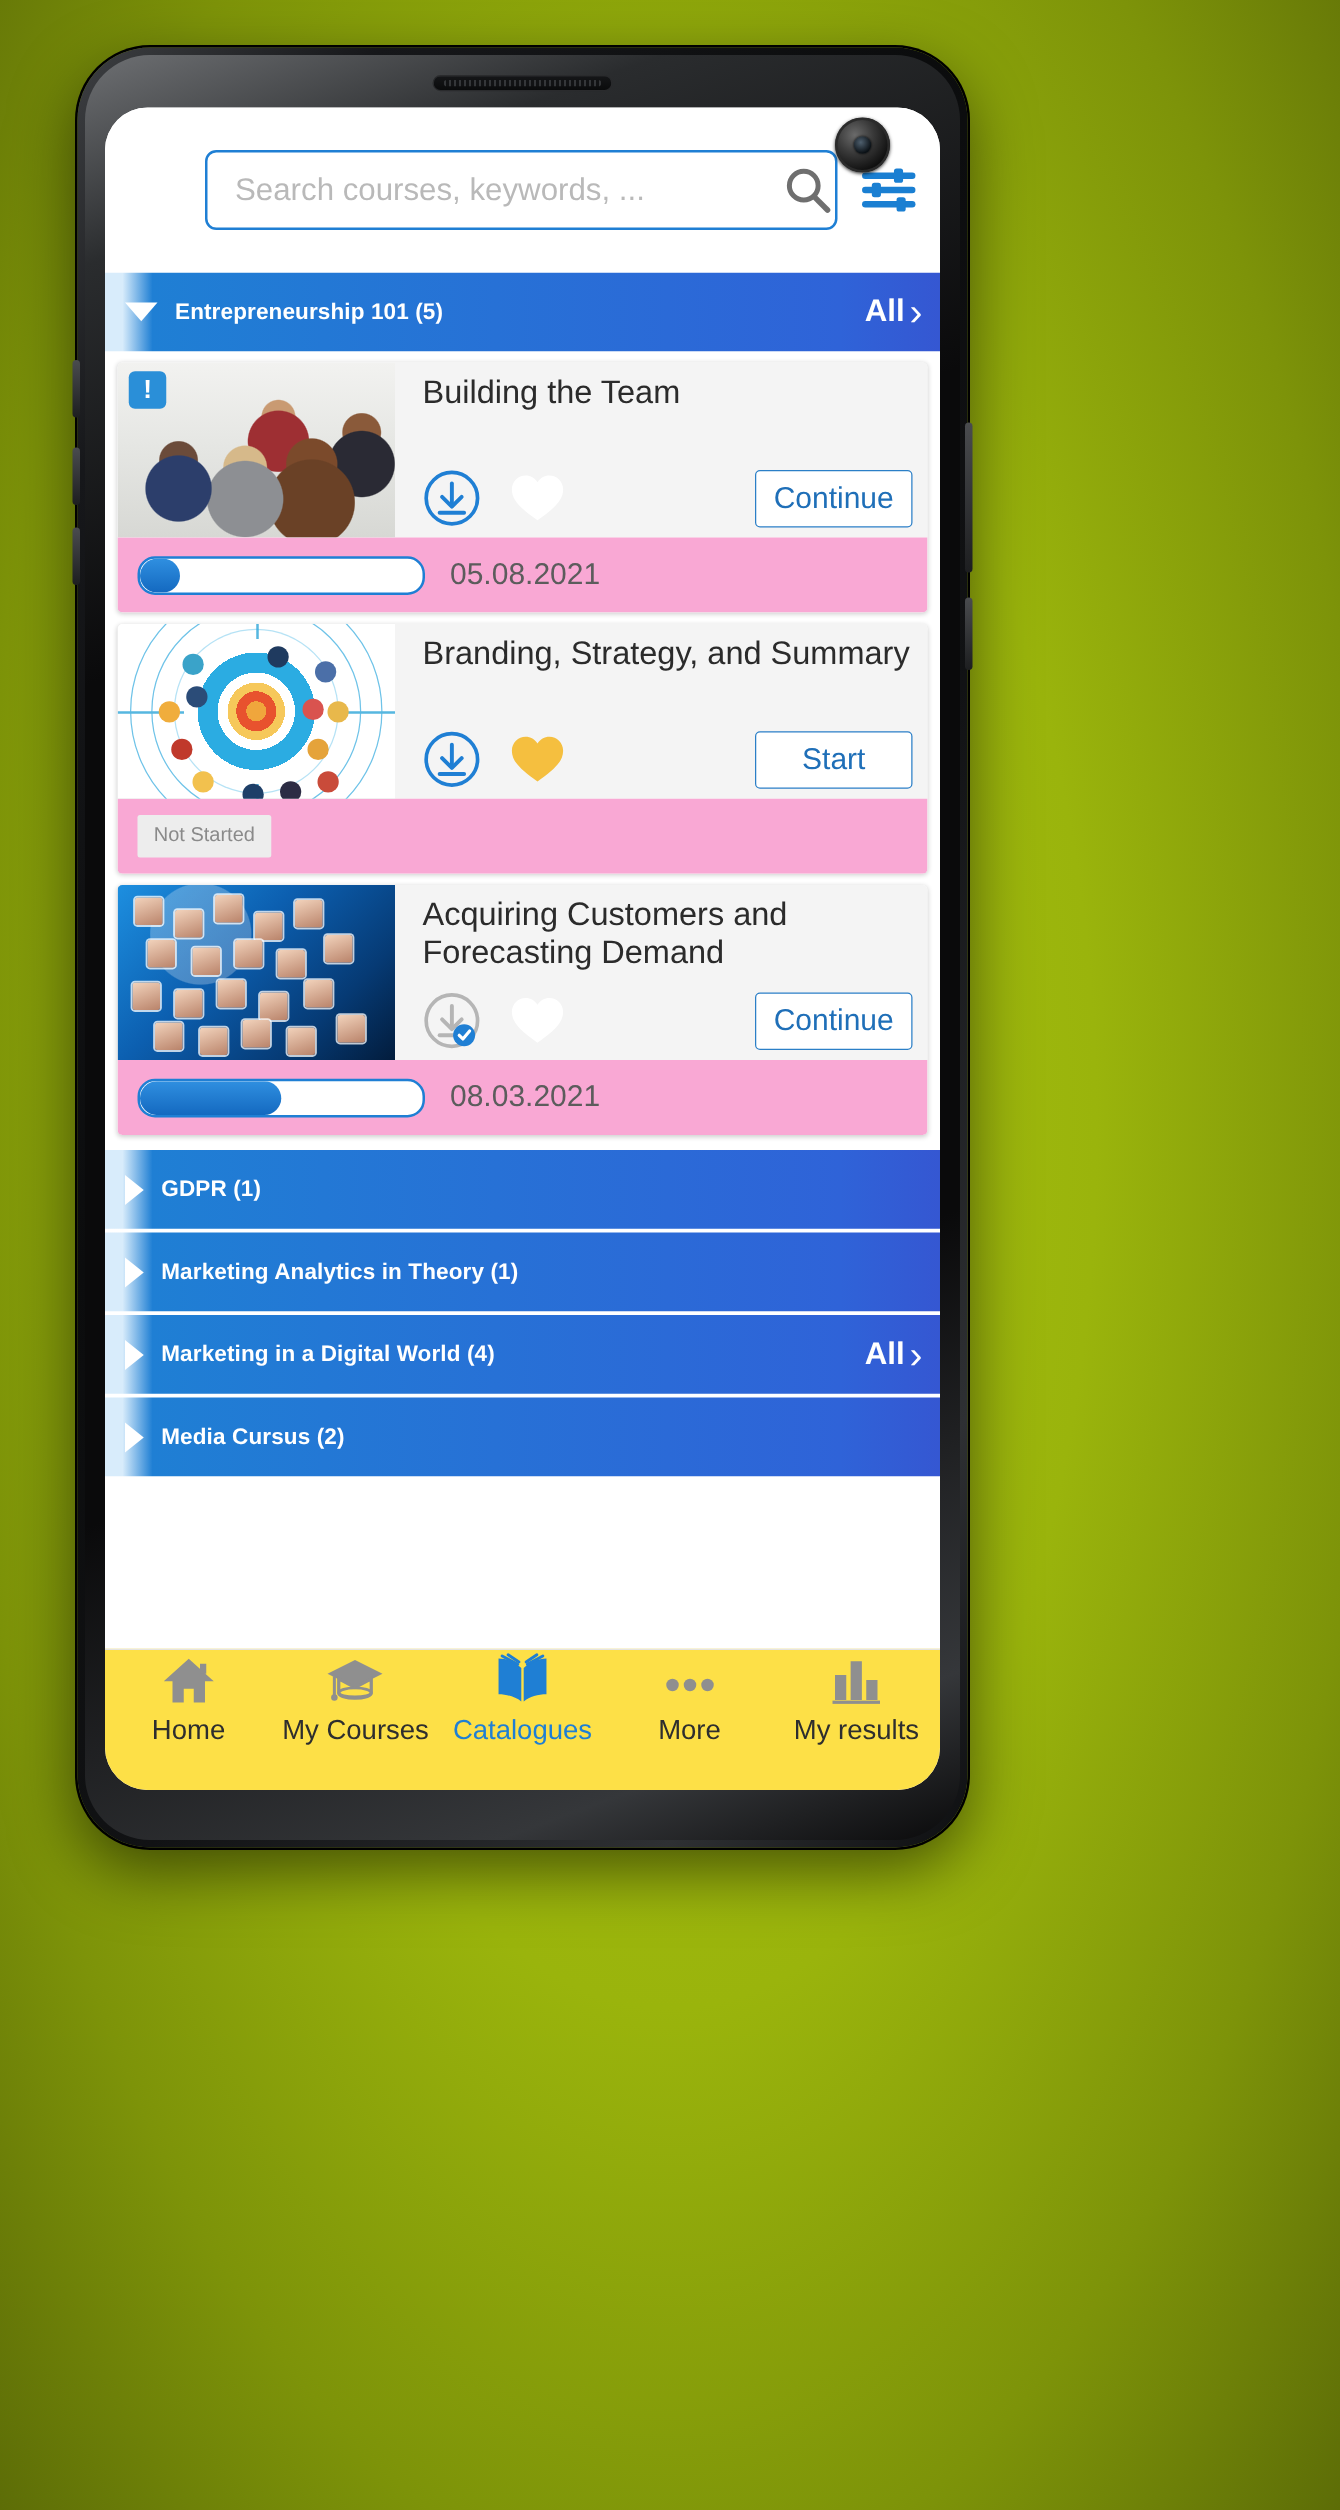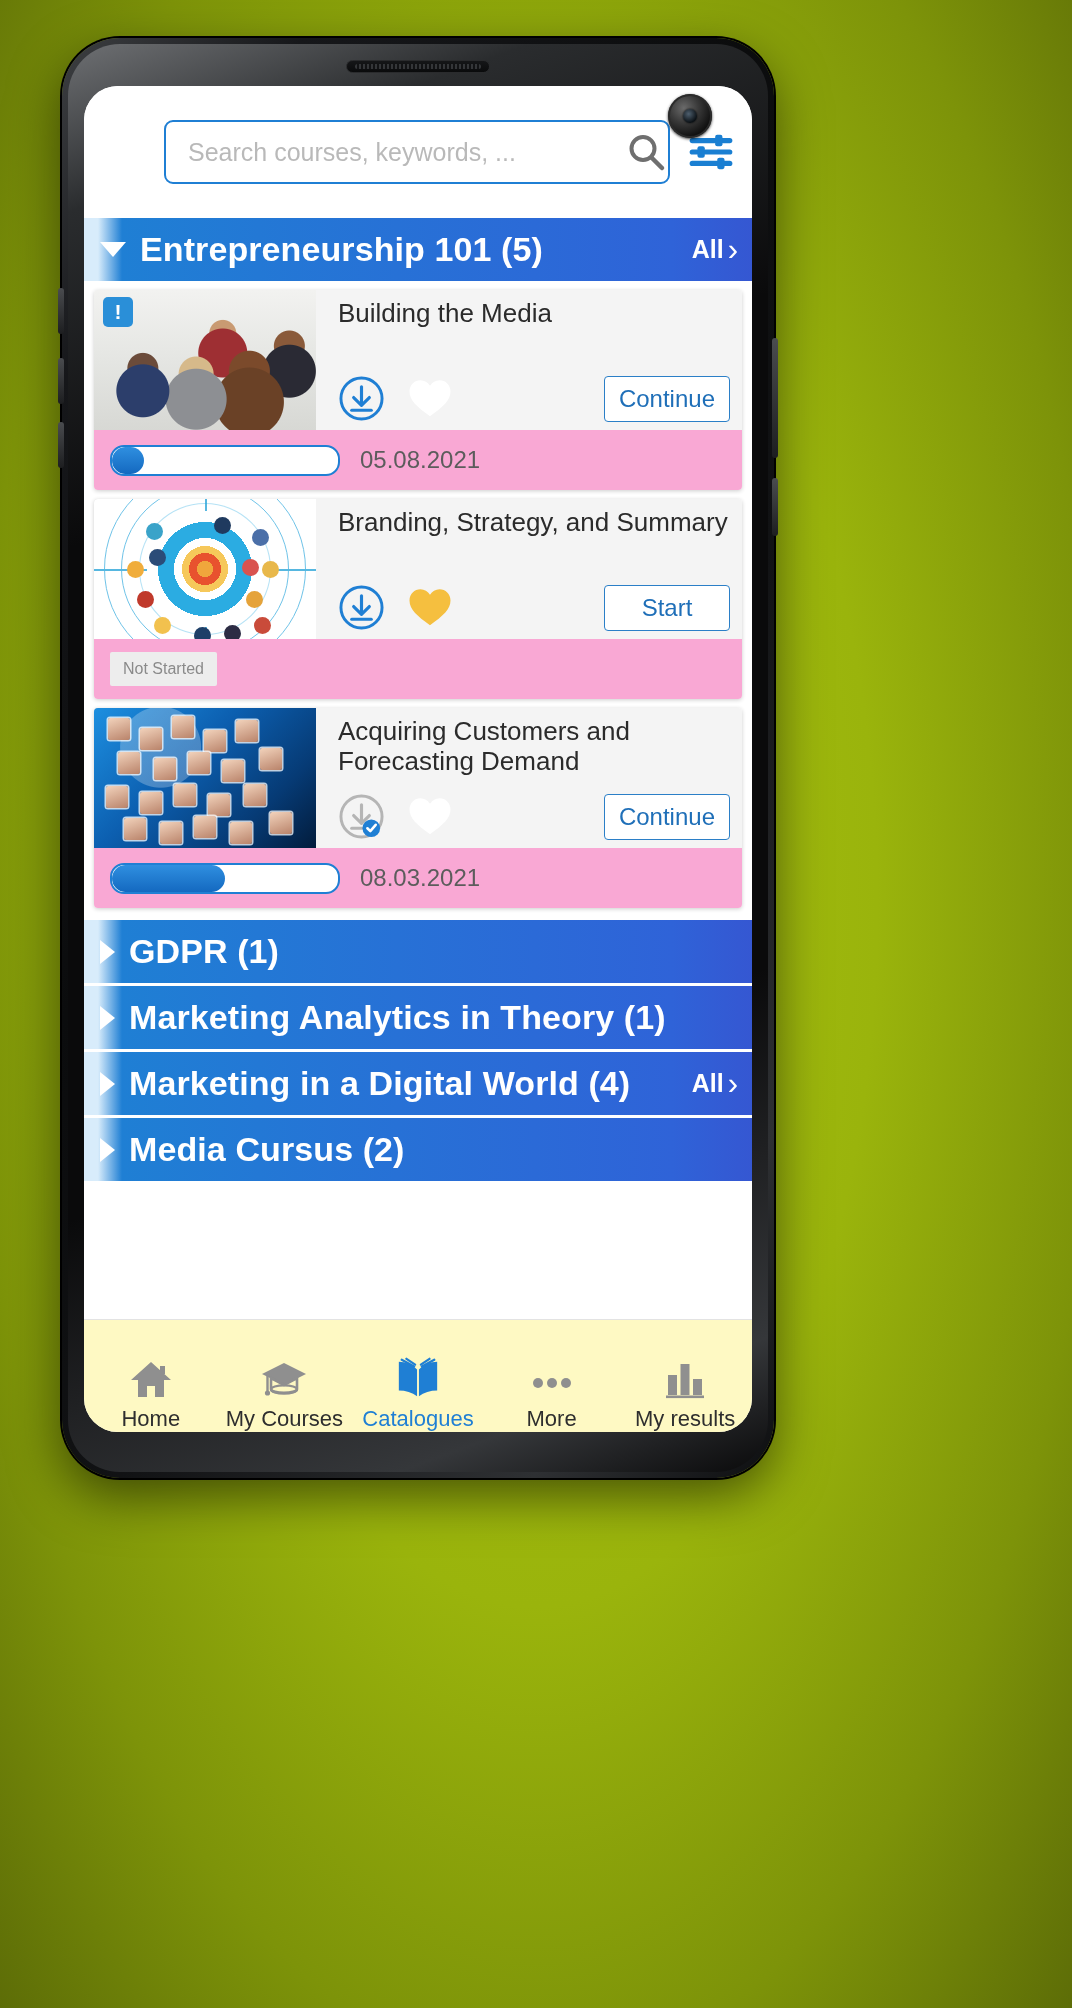--- a/index.html
+++ b/index.html
@@ -106,21 +106,21 @@
   .cat-header{
     position:relative;
     height:63px; margin-bottom:3px;
     background:linear-gradient(90deg,#d8ecfb 0px,#d8ecfb 14px,#1f7fd4 38px,#2f63d8 88%,#3557d2 100%);
     display:flex; align-items:center; padding:0 14px 0 16px; box-sizing:border-box;
     color:#fff;
   }
   .cat-header .tri{ width:0;height:0; margin-right:14px; flex:0 0 auto;}
   .tri.down{border-left:13px solid transparent;border-right:13px solid transparent;border-top:15px solid #fff;}
   .tri.right{border-top:12px solid transparent;border-bottom:12px solid transparent;border-left:15px solid #fff;}
-  .cat-title{font-size:34px;font-weight:bold;letter-spacing:.1px;white-space:nowrap;}
+  .cat-title{font-size:18px;font-weight:bold;letter-spacing:.1px;white-space:nowrap;}
   .cat-all{margin-left:auto;display:flex;align-items:center;gap:4px;font-size:25px;font-weight:bold;}
   .chev{font-size:31px;line-height:1;font-weight:400;}
 
   
   .card{
     margin: 9px 10px 0 10px;
     background:#fff;
     border-radius:4px;
     box-shadow:0 1px 4px rgba(0,0,0,.20);
     overflow:hidden;
@@ -198,22 +198,22 @@
   }
   .th-network .face{
     position:absolute;width:22px;height:22px;border-radius:2px;
     background:linear-gradient(160deg,#f2d3bc,#b9836a);
     box-shadow:0 0 0 1.5px rgba(255,255,255,.75);
   }
 
   
   .bottomnav{
     position:absolute;left:0;bottom:0;width:100%;height:112px;
-    background:#fef9c3;border-top:1px solid #e3e3e3;
-    display:flex;align-items:flex-end;
+    background:#fde047;border-top:1px solid #e3e3e3;
+    display:flex;align-items:flex-start;
   }
   .nav-item{flex:1 1 0;display:flex;flex-direction:column;align-items:center;justify-content:center;gap:7px;}
   .nav-label{font-size:22px;color:#2e2e2e;}
   .nav-item.active .nav-label{color:#1f7fd4;}
   .nav-ico{height:44px;display:flex;align-items:flex-end;justify-content:center;}
 </style>
 </head>
 <body>
 
 <div id="stage">
@@ -269,21 +269,21 @@
           </span>
         </div>
 
         <div class="card">
           <div class="card-main">
             <div class="thumb">
               <div class="th-meeting"></div>
               <span class="badge">!</span>
             </div>
             <div class="card-right">
-              <div class="card-title">Building the Media</div>
+              <div class="card-title">Building the Team</div>
               <div class="card-actions">
                 <span class="dl">
                   <svg viewBox="0 0 48 48" width="47" height="47">
                     <circle cx="24" cy="24" r="21" fill="none" stroke="#1f7fd4" stroke-width="3"></circle>
                     <line x1="24" y1="12" x2="24" y2="30" stroke="#1f7fd4" stroke-width="3.2" stroke-linecap="round"></line>
                     <polyline points="16,23 24,31 32,23" fill="none" stroke="#1f7fd4" stroke-width="3.2" stroke-linecap="round" stroke-linejoin="round"></polyline>
                     <line x1="14" y1="36" x2="34" y2="36" stroke="#1f7fd4" stroke-width="3.2" stroke-linecap="round"></line>
                   </svg>
                 </span>
                 <span class="heart">

